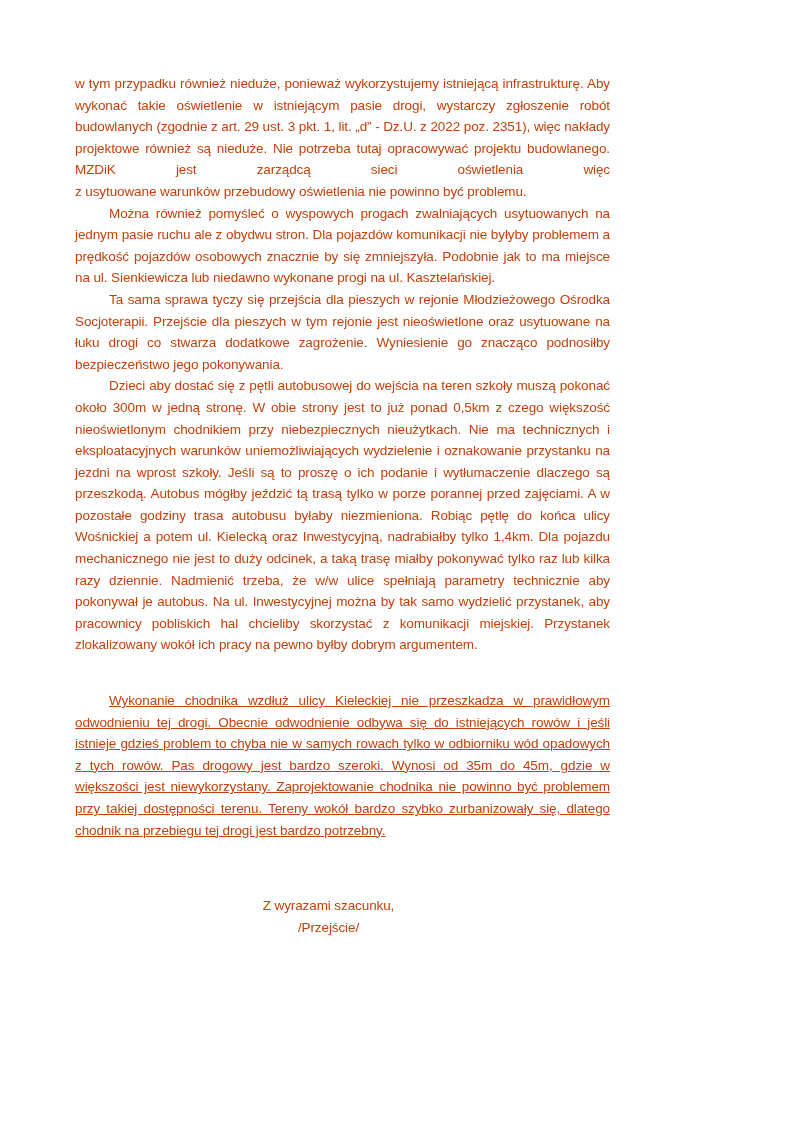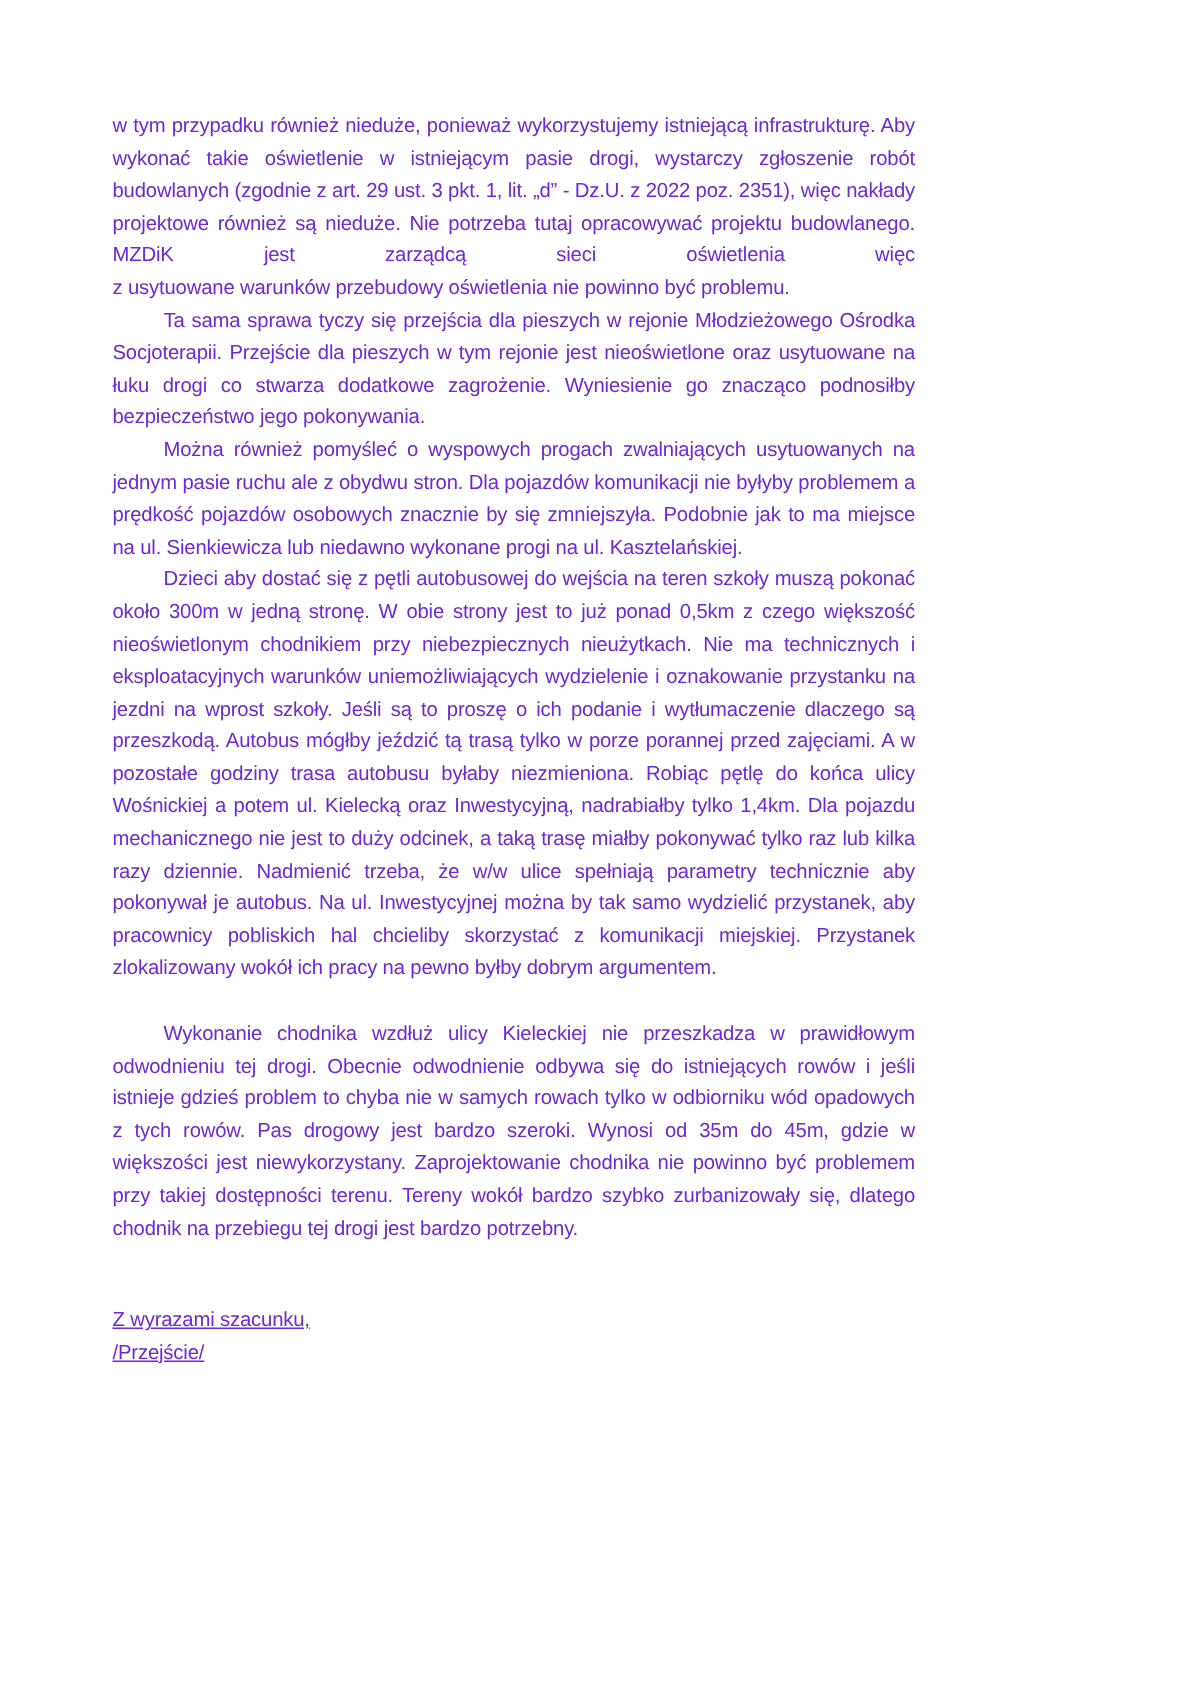--- a/index.html
+++ b/index.html
@@ -7,61 +7,60 @@
     background: #ffffff;
     width: 794px;
     height: 1123px;
     overflow: hidden;
   }
   .page {
     box-sizing: border-box;
     width: 636px;
     height: 1123px;
     background: #ffffff;
-    color: #6d28d9;
+    color: #c2410c;
     font-family: "Liberation Sans", sans-serif;
     font-size: 13.5px;
     line-height: 21.6px;
     letter-spacing: -0.1px;
     padding: 73px 26px 0 75px;
   }
   .para {
     margin: 0;
     text-align: justify;
   }
   .seg { display: block; }
   
   .seg.stretch { text-align-last: justify; }
   .para.indent > .seg:first-child { text-indent: 34px; }
-  .para.gap-before { margin-top: 22px; }
+  .para.gap-before { margin-top: 34px; text-decoration: underline; }
   .closing {
-    margin-top: 40px;
-    text-align: left;
+    margin-top: 54px;
+    text-align: center;
     padding-right: 28px;
-    text-decoration: underline;
   }
   .closing div { line-height: 21.6px; }
 </style>
 </head>
 <body>
 
 <div class="page">
   <div>
 
     <p class="para">
       <span class="seg stretch">w tym przypadku również nieduże, ponieważ wykorzystujemy istniejącą infrastrukturę. Aby wykonać takie oświetlenie w istniejącym pasie drogi, wystarczy zgłoszenie robót budowlanych (zgodnie z art. 29 ust. 3 pkt. 1, lit. „d” - Dz.U. z 2022 poz. 2351), więc nakłady projektowe również są nieduże. Nie potrzeba tutaj opracowywać projektu budowlanego. MZDiK jest zarządcą sieci oświetlenia więc</span>
       <span class="seg">z usytuowane warunków przebudowy oświetlenia nie powinno być problemu.</span>
     </p>
 
     <p class="para indent">
-      <span class="seg">Ta sama sprawa tyczy się przejścia dla pieszych w rejonie Młodzieżowego Ośrodka Socjoterapii. Przejście dla pieszych w tym rejonie jest nieoświetlone oraz usytuowane na łuku drogi co stwarza dodatkowe zagrożenie. Wyniesienie go znacząco podnosiłby bezpieczeństwo jego pokonywania.</span>
+      <span class="seg">Można również pomyśleć o wyspowych progach zwalniających usytuowanych na jednym pasie ruchu ale z obydwu stron. Dla pojazdów komunikacji nie byłyby problemem a prędkość pojazdów osobowych znacznie by się zmniejszyła. Podobnie jak to ma miejsce na ul. Sienkiewicza lub niedawno wykonane progi na ul. Kasztelańskiej.</span>
     </p>
 
     <p class="para indent">
-      <span class="seg">Można również pomyśleć o wyspowych progach zwalniających usytuowanych na jednym pasie ruchu ale z obydwu stron. Dla pojazdów komunikacji nie byłyby problemem a prędkość pojazdów osobowych znacznie by się zmniejszyła. Podobnie jak to ma miejsce na ul. Sienkiewicza lub niedawno wykonane progi na ul. Kasztelańskiej.</span>
+      <span class="seg">Ta sama sprawa tyczy się przejścia dla pieszych w rejonie Młodzieżowego Ośrodka Socjoterapii. Przejście dla pieszych w tym rejonie jest nieoświetlone oraz usytuowane na łuku drogi co stwarza dodatkowe zagrożenie. Wyniesienie go znacząco podnosiłby bezpieczeństwo jego pokonywania.</span>
     </p>
 
 
     <p class="para indent">
       <span class="seg">Dzieci aby dostać się z pętli autobusowej do wejścia na teren szkoły muszą pokonać około 300m w jedną stronę. W obie strony jest to już ponad 0,5km z czego większość nieoświetlonym chodnikiem przy niebezpiecznych nieużytkach. Nie ma technicznych i eksploatacyjnych warunków uniemożliwiających wydzielenie i oznakowanie przystanku na jezdni na wprost szkoły. Jeśli są to proszę o ich podanie i wytłumaczenie dlaczego są przeszkodą. Autobus mógłby jeździć tą trasą tylko w porze porannej przed zajęciami. A w pozostałe godziny trasa autobusu byłaby niezmieniona. Robiąc pętlę do końca ulicy Wośnickiej a potem ul. Kielecką oraz Inwestycyjną, nadrabiałby tylko 1,4km. Dla pojazdu mechanicznego nie jest to duży odcinek, a taką trasę miałby pokonywać tylko raz lub kilka razy dziennie. Nadmienić trzeba, że w/w ulice spełniają parametry technicznie aby pokonywał je autobus. Na ul. Inwestycyjnej można by tak samo wydzielić przystanek, aby pracownicy pobliskich hal chcieliby skorzystać z komunikacji miejskiej. Przystanek zlokalizowany wokół ich pracy na pewno byłby dobrym argumentem.</span>
     </p>
 
     <p class="para indent gap-before">
       <span class="seg">Wykonanie chodnika wzdłuż ulicy Kieleckiej nie przeszkadza w prawidłowym odwodnieniu tej drogi. Obecnie odwodnienie odbywa się do istniejących rowów i jeśli istnieje gdzieś problem to chyba nie w samych rowach tylko w odbiorniku wód opadowych z tych rowów. Pas drogowy jest bardzo szeroki. Wynosi od 35m do 45m, gdzie w większości jest niewykorzystany. Zaprojektowanie chodnika nie powinno być problemem przy takiej dostępności terenu. Tereny wokół bardzo szybko zurbanizowały się, dlatego chodnik na przebiegu tej drogi jest bardzo potrzebny.</span>
     </p>

